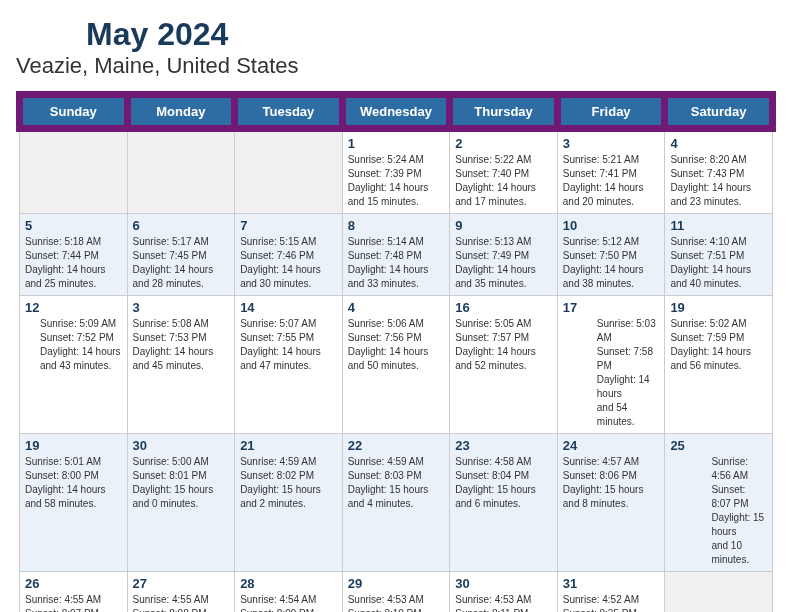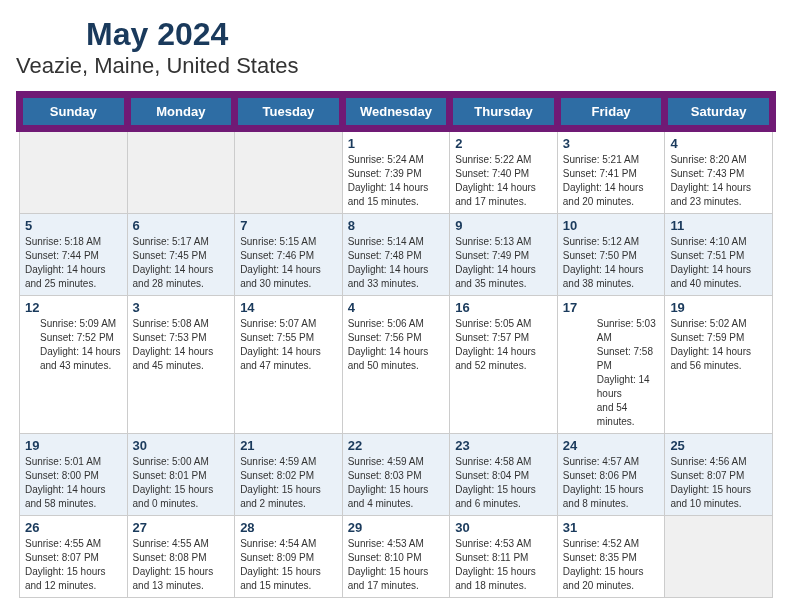--- a/index.html
+++ b/index.html
@@ -290,21 +290,21 @@
         </td>
         <td>
           <span class="day-number">24</span>
           <div class="day-info" style="white-space: pre-line;">Sunrise: 4:57 AM
 Sunset: 8:06 PM
 Daylight: 15 hours
 and 8 minutes.</div>
         </td>
         <td>
           <span class="day-number">25</span>
-          <div class="day-info" style="white-space: pre-line;">Sunrise: 4:56 AM
+          <div class="day-info" style="white-space: pre-line; margin-left: 41px;">Sunrise: 4:56 AM
 Sunset: 8:07 PM
 Daylight: 15 hours
 and 10 minutes.</div>
         </td>
       </tr>
       <tr class="row-odd">
         <td>
           <span class="day-number">26</span>
           <div class="day-info" style="white-space: pre-line;">Sunrise: 4:55 AM
 Sunset: 8:07 PM

